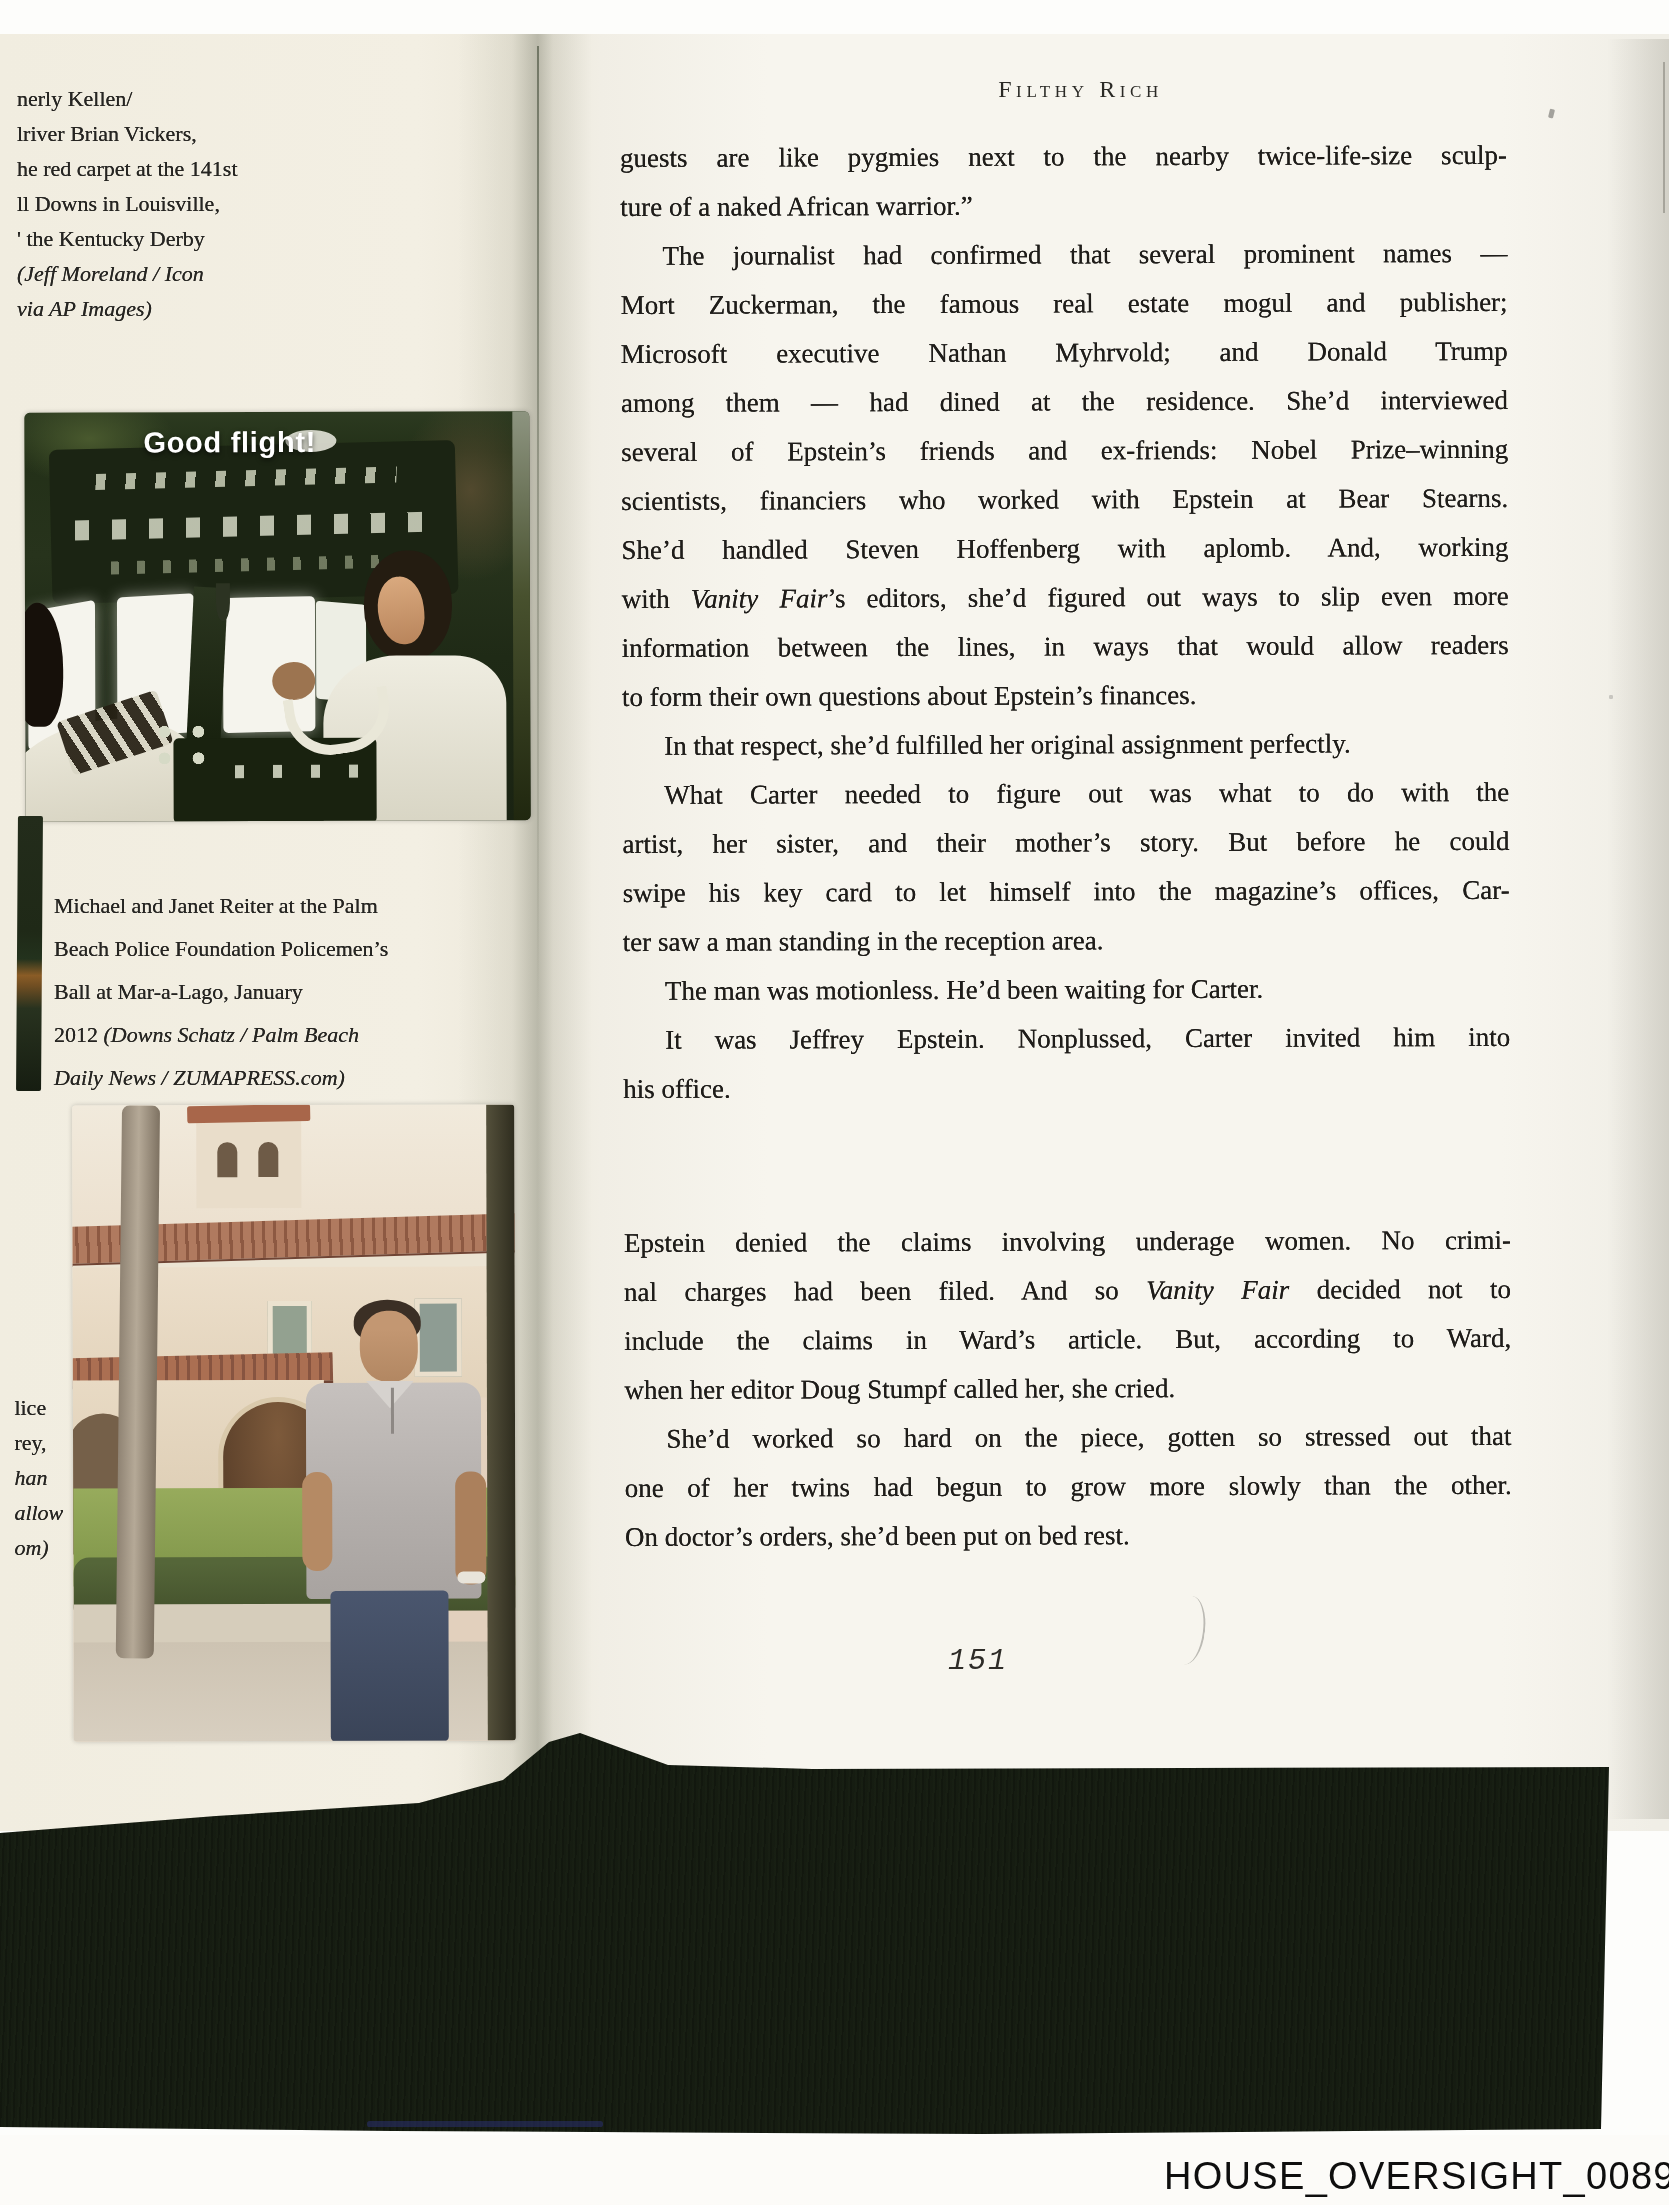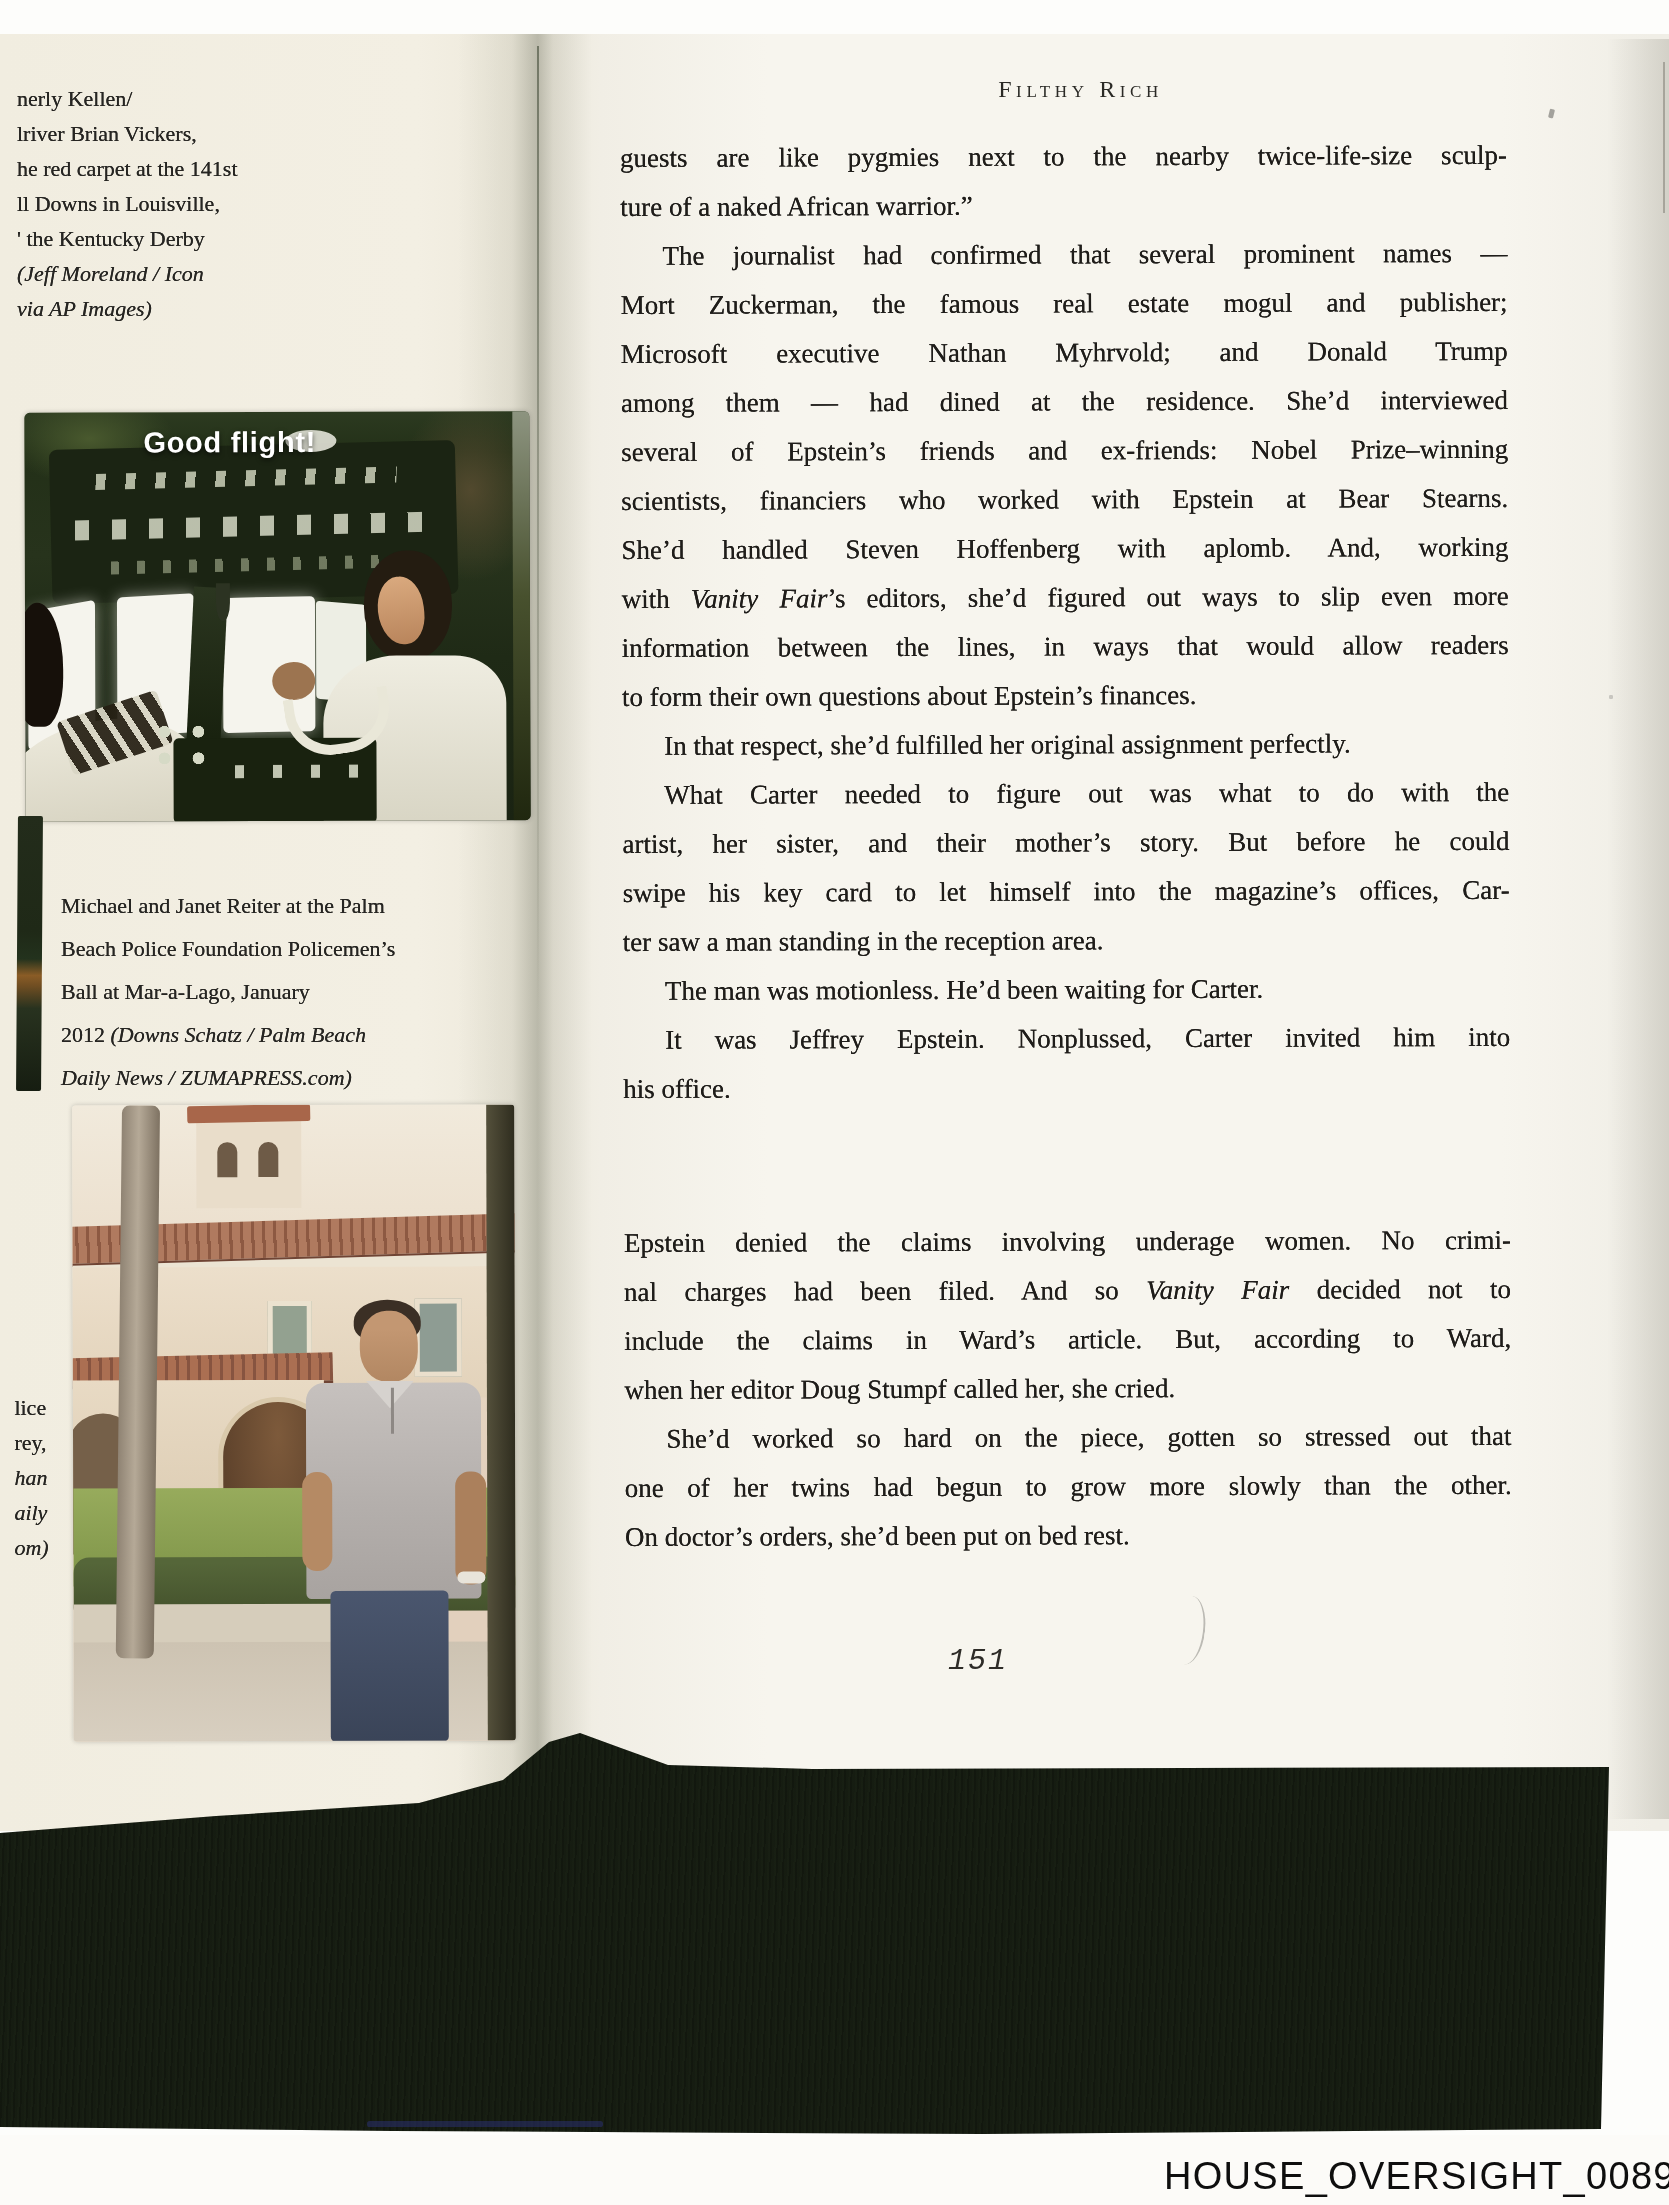--- a/index.html
+++ b/index.html
@@ -14,21 +14,21 @@
           background:linear-gradient(180deg,rgba(55,65,45,.55),rgba(55,65,45,.18) 65%,rgba(55,65,45,0));}
   .right-shade{position:absolute;right:0;top:39px;width:62px;height:1780px;
           background:linear-gradient(90deg,rgba(0,0,0,0),rgba(95,92,78,.20));}
   .edge-line{position:absolute;left:1663px;top:62px;width:2px;height:151px;background:rgba(120,118,108,.5);}
 
   
   .running-header{position:absolute;left:969px;top:76px;width:223px;text-align:center;
           font-variant:small-caps;letter-spacing:4.6px;font-size:24px;color:#2b2a26;}
   .top-caption{position:absolute;left:17px;top:81px;width:432px;font-size:22px;line-height:35px;color:#262522;
           text-shadow:0 0 0.3px #262522;}
-  .mid-caption{position:absolute;left:61px;top:884px;width:399px;font-size:22px;line-height:43px;color:#262522;
+  .mid-caption{position:absolute;left:54px;top:884px;width:399px;font-size:22px;line-height:43px;color:#262522;
           text-shadow:0 0 0.4px #262522;}
   .bottom-left-caption{position:absolute;left:14.4px;top:1390px;width:98px;font-size:22px;line-height:35px;color:#262522;
           text-shadow:0 0 0.3px #262522;}
   .cap-ln{white-space:nowrap;}
   .main-text{position:absolute;left:620px;top:134px;width:887px;font-size:27px;color:#1f1d1a;
           transform:rotate(-0.2deg);transform-origin:0 0;text-shadow:0 0 0.4px #1f1d1a;}
   .bl{height:49px;line-height:49px;text-align:justify;text-align-last:justify;white-space:normal;}
   .bl.last{text-align-last:left;}
   .bl.ind{text-indent:42px;}
   .para.section-start{margin-top:105px;}
@@ -203,21 +203,21 @@
       <div class="cap-ln">2012  <i>(Downs Schatz / Palm Beach</i></div>
       <div class="cap-ln"><i>Daily News / ZUMAPRESS.com)</i></div>
     </div>
 
   <div class="left-strip"></div>
 
   <div class="bottom-left-caption">
       <div class="cap-ln">lice</div>
       <div class="cap-ln">rey,</div>
       <div class="cap-ln"><i>han</i></div>
-      <div class="cap-ln"><i>aily</i></div>
+      <div class="cap-ln"><i>allow</i></div>
       <div class="cap-ln"><i>om)</i></div>
     </div>
 
   <div class="photo estate">
     <div class="ep-tower"></div>
     <div class="ep-tower-roof"></div>
     <div class="ep-tower-arch1"></div>
     <div class="ep-tower-arch2"></div>
     <div class="ep-roof1"></div>
     <div class="ep-fascia"></div>

